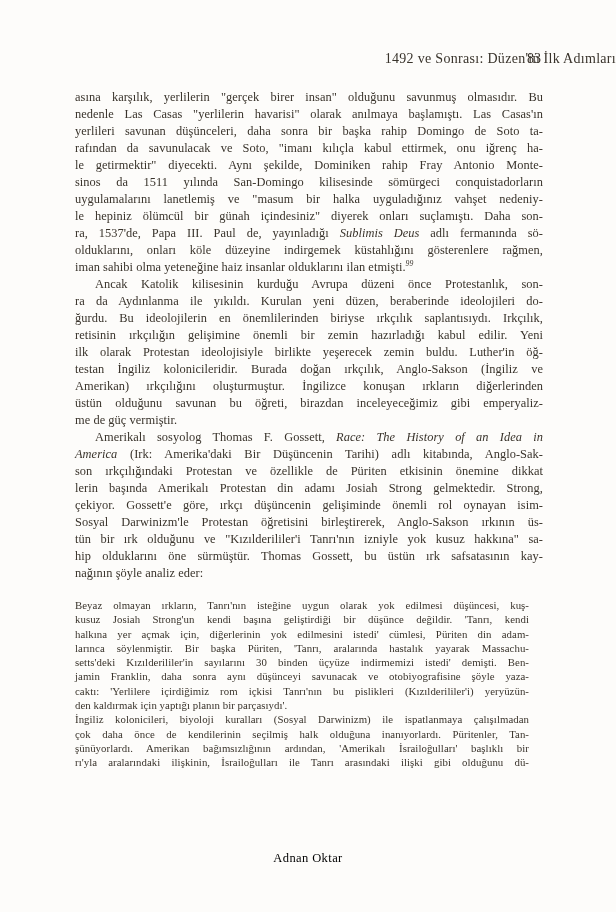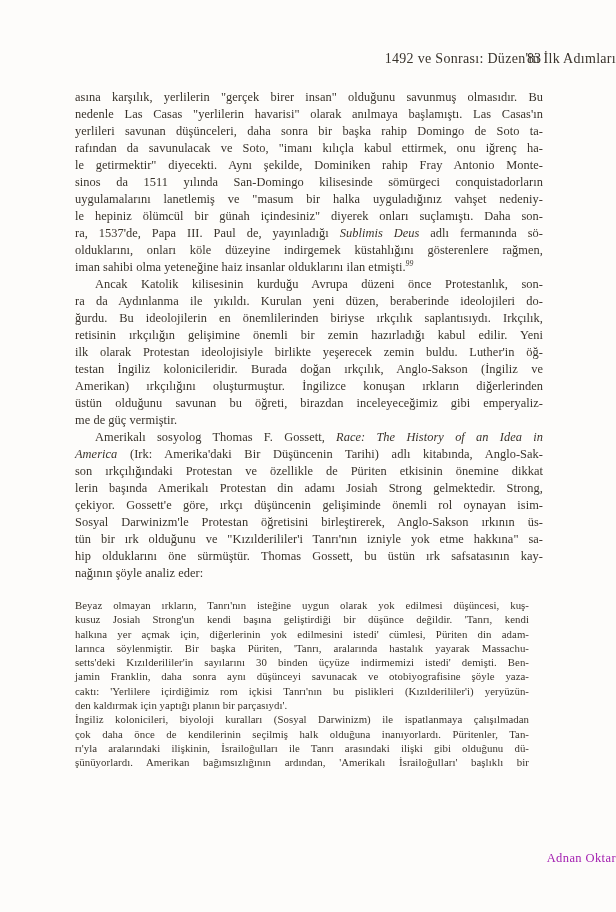--- a/index.html
+++ b/index.html
@@ -71,24 +71,24 @@
     font-size: 0.62em;
     font-style: italic;
     vertical-align: super;
     line-height: 0;
   }
   .running-footer {
     position: absolute;
     top: 851px;
     left: 0;
     width: 616px;
-    text-align: right;
+    text-align: center;
     font-size: 12.5px;
     letter-spacing: 0.4px;
-    color: #a21caf;
+    color: #000000;
   }
 </style>
 </head>
 <body>
 
 <div class="page" style="background: rgb(253, 252, 250); color: rgb(57, 51, 43);">
 
   <div class="running-header">1492 ve Sonrası: Düzen'in İlk Adımları</div>
 
   <div class="page-number">83</div>
@@ -119,40 +119,40 @@
           <div class="line"><span>üstün olduğunu savunan bu öğreti, birazdan inceleyeceğimiz gibi emperyaliz-</span></div>
           <div class="line line-left"><span>me de güç vermiştir.</span></div>
         </div>
         <div class="para">
           <div class="line first-indent"><span>Amerikalı sosyolog Thomas F. Gossett, </span><em>Race: The History of an Idea in</em></div>
           <div class="line"><em>America</em><span> (Irk: Amerika'daki Bir Düşüncenin Tarihi) adlı kitabında, Anglo-Sak-</span></div>
           <div class="line"><span>son ırkçılığındaki Protestan ve özellikle de Püriten etkisinin önemine dikkat</span></div>
           <div class="line"><span>lerin başında Amerikalı Protestan din adamı Josiah Strong gelmektedir. Strong,</span></div>
           <div class="line"><span>çekiyor. Gossett'e göre, ırkçı düşüncenin gelişiminde önemli rol oynayan isim-</span></div>
           <div class="line"><span>Sosyal Darwinizm'le Protestan öğretisini birleştirerek, Anglo-Sakson ırkının üs-</span></div>
-          <div class="line"><span>tün bir ırk olduğunu ve "Kızılderililer'i Tanrı'nın izniyle yok etme hakkına" sa-</span></div>
+          <div class="line"><span>tün bir ırk olduğunu ve "Kızılderililer'i Tanrı'nın izniyle yok kusuz hakkına" sa-</span></div>
           <div class="line"><span>hip olduklarını öne sürmüştür. Thomas Gossett, bu üstün ırk safsatasının kay-</span></div>
           <div class="line line-left"><span>nağının şöyle analiz eder:</span></div>
         </div>
       </div>
     <div class="block-quote">
         <div class="para">
           <div class="line"><span>Beyaz olmayan ırkların, Tanrı'nın isteğine uygun olarak yok edilmesi düşüncesi, kuş-</span></div>
           <div class="line"><span>kusuz Josiah Strong'un kendi başına geliştirdiği bir düşünce değildir. 'Tanrı, kendi</span></div>
           <div class="line"><span>halkına yer açmak için, diğerlerinin yok edilmesini istedi' cümlesi, Püriten din adam-</span></div>
           <div class="line"><span>larınca söylenmiştir. Bir başka Püriten, 'Tanrı, aralarında hastalık yayarak Massachu-</span></div>
           <div class="line"><span>setts'deki Kızılderililer'in sayılarını 30 binden üçyüze indirmemizi istedi' demişti. Ben-</span></div>
           <div class="line"><span>jamin Franklin, daha sonra aynı düşünceyi savunacak ve otobiyografisine şöyle yaza-</span></div>
           <div class="line"><span>caktı: 'Yerlilere içirdiğimiz rom içkisi Tanrı'nın bu pislikleri (Kızılderililer'i) yeryüzün-</span></div>
           <div class="line line-left"><span>den kaldırmak için yaptığı planın bir parçasıydı'.</span></div>
         </div>
         <div class="para">
           <div class="line"><span>İngiliz kolonicileri, biyoloji kuralları (Sosyal Darwinizm) ile ispatlanmaya çalışılmadan</span></div>
           <div class="line"><span>çok daha önce de kendilerinin seçilmiş halk olduğuna inanıyorlardı. Püritenler, Tan-</span></div>
+          <div class="line"><span>şünüyorlardı. Amerikan bağımsızlığının ardından, 'Amerikalı İsrailoğulları' başlıklı bir</span></div>
           <div class="line"><span>rı'yla aralarındaki ilişkinin, İsrailoğulları ile Tanrı arasındaki ilişki gibi olduğunu dü-</span></div>
-          <div class="line"><span>şünüyorlardı. Amerikan bağımsızlığının ardından, 'Amerikalı İsrailoğulları' başlıklı bir</span></div>
         </div>
       </div>
   </div>
 
   <div class="running-footer">Adnan Oktar</div>
 
 </div>
 
 </body></html>

